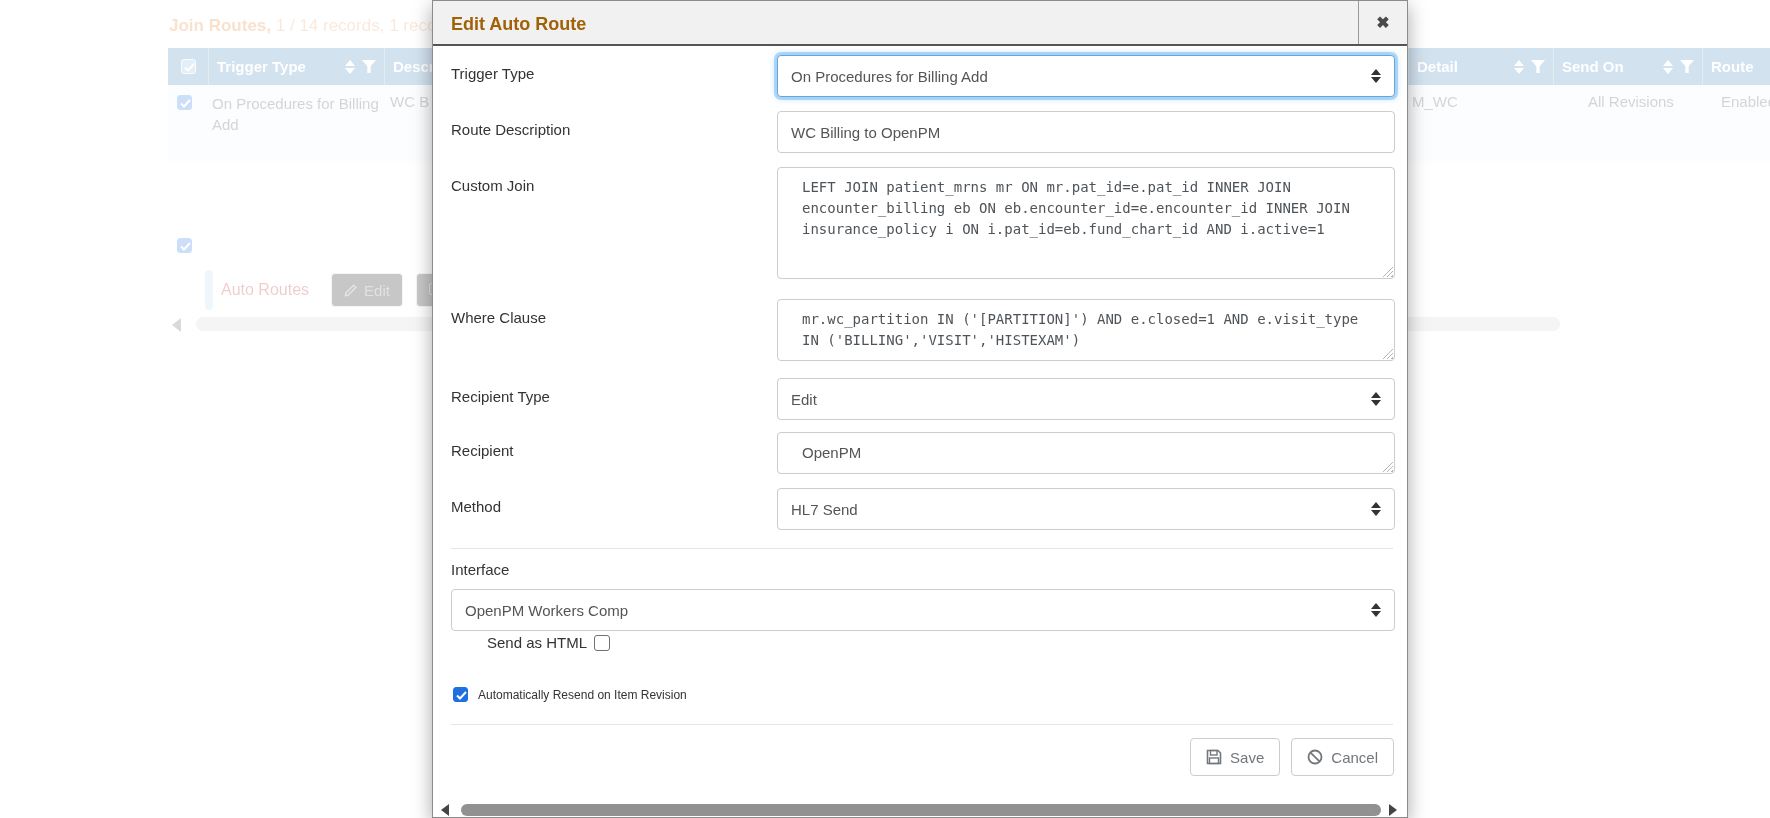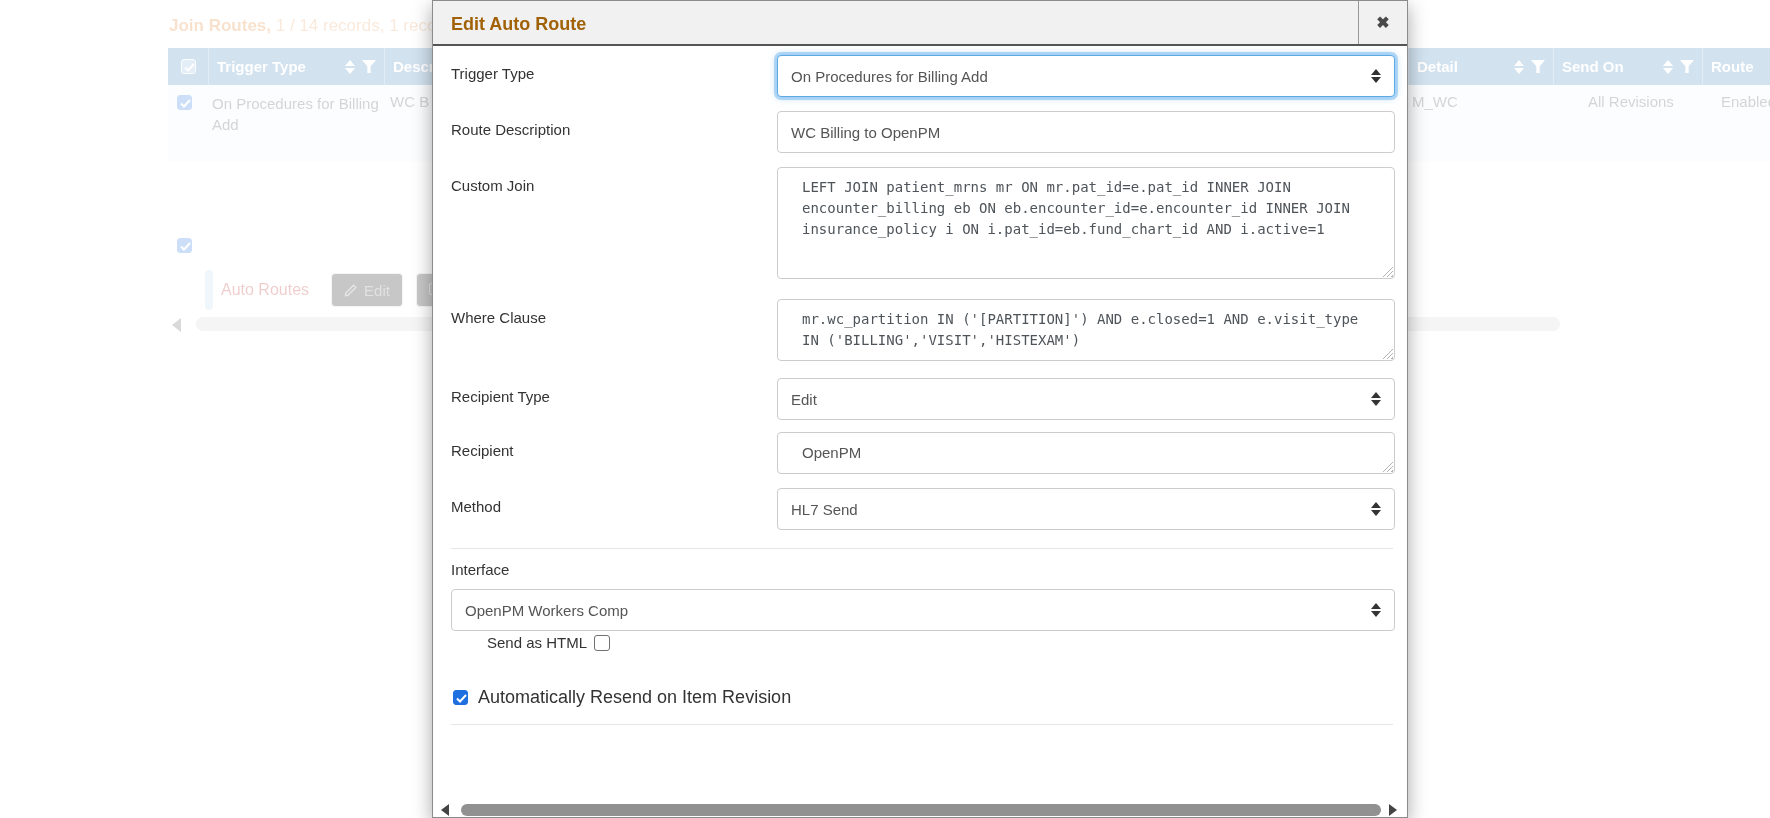--- a/index.html
+++ b/index.html
@@ -99,21 +99,21 @@
   .hr { position:absolute; left:18px; right:14px; height:1px; background:#e5e5e5; }
 
   .iface-label { position:absolute; left:18px; top:560px; font-size:15px; color:#333; }
   .sel-wide { left:18px; width:944px; top:588px; }
 
   .sendhtml { position:absolute; left:18px; top:633px; display:flex; align-items:flex-end; gap:7px;
               font-size:15px; color:#333;margin-left:36px; }
   .sendhtml .cb { width:16px; height:16px; border-color:#707070; margin-top:-3px; }
 
   .resend { position:absolute; left:20px; top:686px; display:flex; align-items:center; gap:10px;
-            font-size:18px; color:#333; }
+            font-size:12px; color:#333; }
 
   .btn-row { position:absolute; right:13px; top:737px; display:flex; gap:11px; }
   .btn { height:38px; background:#fff; border:1px solid #ccc; border-radius:4px; color:#72777d;
          font-size:15px; display:flex; align-items:center; gap:8px; padding:0 15px; cursor:pointer; }
 
   .m-scroll { position:absolute; left:0; top:800px; width:100%; height:18px; }
   .m-scroll .arr-l { position:absolute; left:8px; top:3px; width:0; height:0;
         border-top:6px solid transparent; border-bottom:6px solid transparent; border-right:8px solid #444; }
   .m-scroll .arr-r { position:absolute; right:10px; top:3px; width:0; height:0;
         border-top:6px solid transparent; border-bottom:6px solid transparent; border-left:8px solid #444; }
@@ -294,20 +294,37 @@
       <span class="cb checked">
         <svg width="11" height="9" viewBox="0 0 11 9">
             <polyline points="1,4.5 4,7.5 10,1" fill="none" stroke="#fff" stroke-width="2"></polyline>
           </svg>
       </span>
       <span>Automatically Resend on Item Revision</span>
     </div>
 
     <div class="hr" style="top:723px"></div>
 
+    <div class="btn-row">
+      <button class="btn">
+        <svg width="16" height="16" viewBox="0 0 16 16">
+          <path d="M1.5 1.5 h10.5 l2.5 2.5 v10.5 h-13 z" fill="none" stroke="#72777d" stroke-width="1.6"></path>
+          <rect x="4.5" y="1.5" width="6.5" height="4.5" fill="none" stroke="#72777d" stroke-width="1.4"></rect>
+          <rect x="3.5" y="9" width="9" height="5.5" fill="none" stroke="#72777d" stroke-width="1.4"></rect>
+        </svg>
+        <span>Save</span>
+      </button>
+      <button class="btn">
+        <svg width="16" height="16" viewBox="0 0 16 16">
+          <circle cx="8" cy="8" r="6.5" fill="none" stroke="#72777d" stroke-width="1.8"></circle>
+          <line x1="3.5" y1="3.7" x2="12.5" y2="12.3" stroke="#72777d" stroke-width="1.8"></line>
+        </svg>
+        <span>Cancel</span>
+      </button>
+    </div>
 
     <div class="m-scroll">
       <span class="arr-l"></span>
       <span class="thumb"></span>
       <span class="arr-r"></span>
     </div>
   </div>
 </div>
 
 </body></html>

